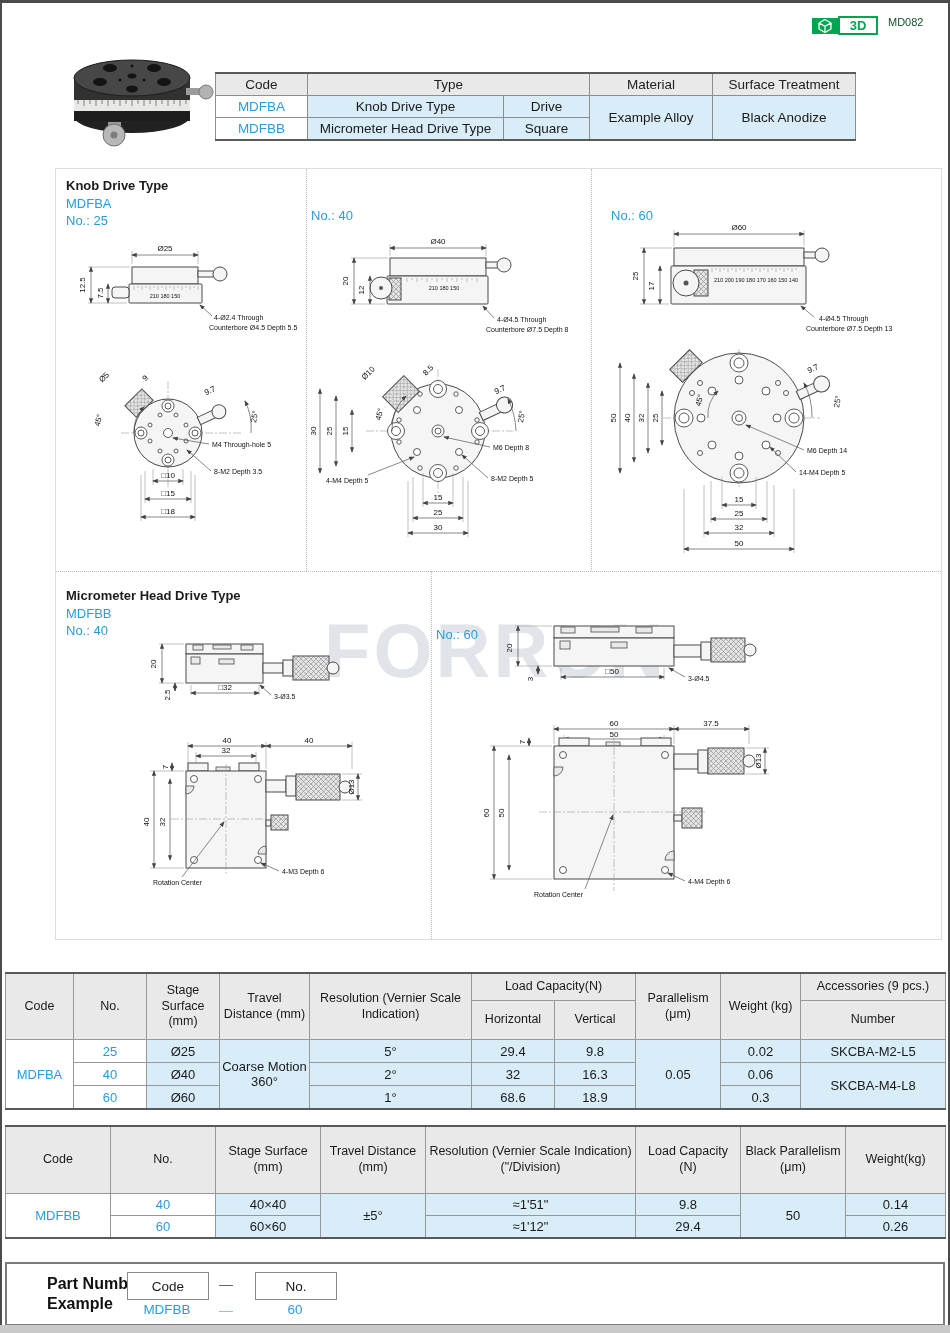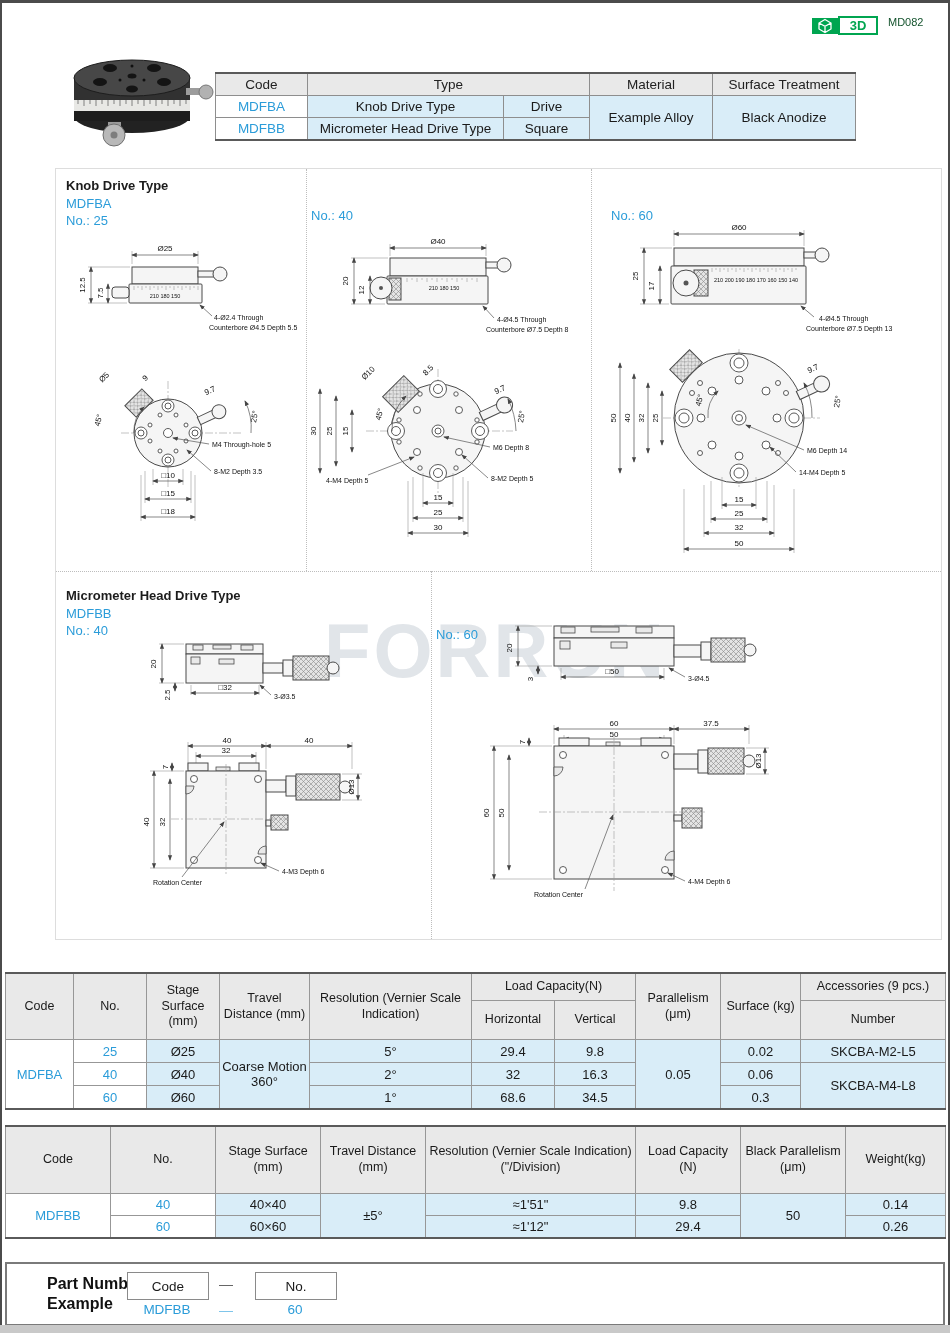--- a/index.html
+++ b/index.html
@@ -581,21 +581,21 @@
     </colgroup>
   <tbody>
       <tr>
     <th rowspan="2">Code</th>
     <th rowspan="2">No.</th>
     <th rowspan="2">Stage Surface (mm)</th>
     <th rowspan="2">Travel Distance (mm)</th>
     <th rowspan="2">Resolution (Vernier Scale Indication)</th>
     <th colspan="2" style="height:26px">Load Capacity(N)</th>
     <th rowspan="2">Parallelism (μm)</th>
-    <th rowspan="2">Surface (kg)</th>
+    <th rowspan="2">Weight (kg)</th>
     <th>Accessories (9 pcs.)</th>
   </tr>
   <tr>
     <th style="height:38px">Horizontal</th>
     <th>Vertical</th>
     <th>Number</th>
   </tr>
   <tr>
     <td class="codetx" rowspan="3">MDFBA</td>
     <td class="codetx">25</td>
@@ -615,21 +615,21 @@
     <td class="cblue">32</td>
     <td class="cblue">16.3</td>
     <td class="cblue">0.06</td>
     <td class="cblue" rowspan="2">SKCBA-M4-L8</td>
   </tr>
   <tr>
     <td class="codetx">60</td>
     <td class="cblue">Ø60</td>
     <td class="cblue">1°</td>
     <td class="cblue">68.6</td>
-    <td class="cblue">34.5</td>
+    <td class="cblue">18.9</td>
     <td class="cblue">0.3</td>
   </tr>
 </tbody>
   </table>
 
 <table class="spec" id="spec2">
   <colgroup>
       <col style="width:105px">
       <col style="width:105px">
       <col style="width:105px">

